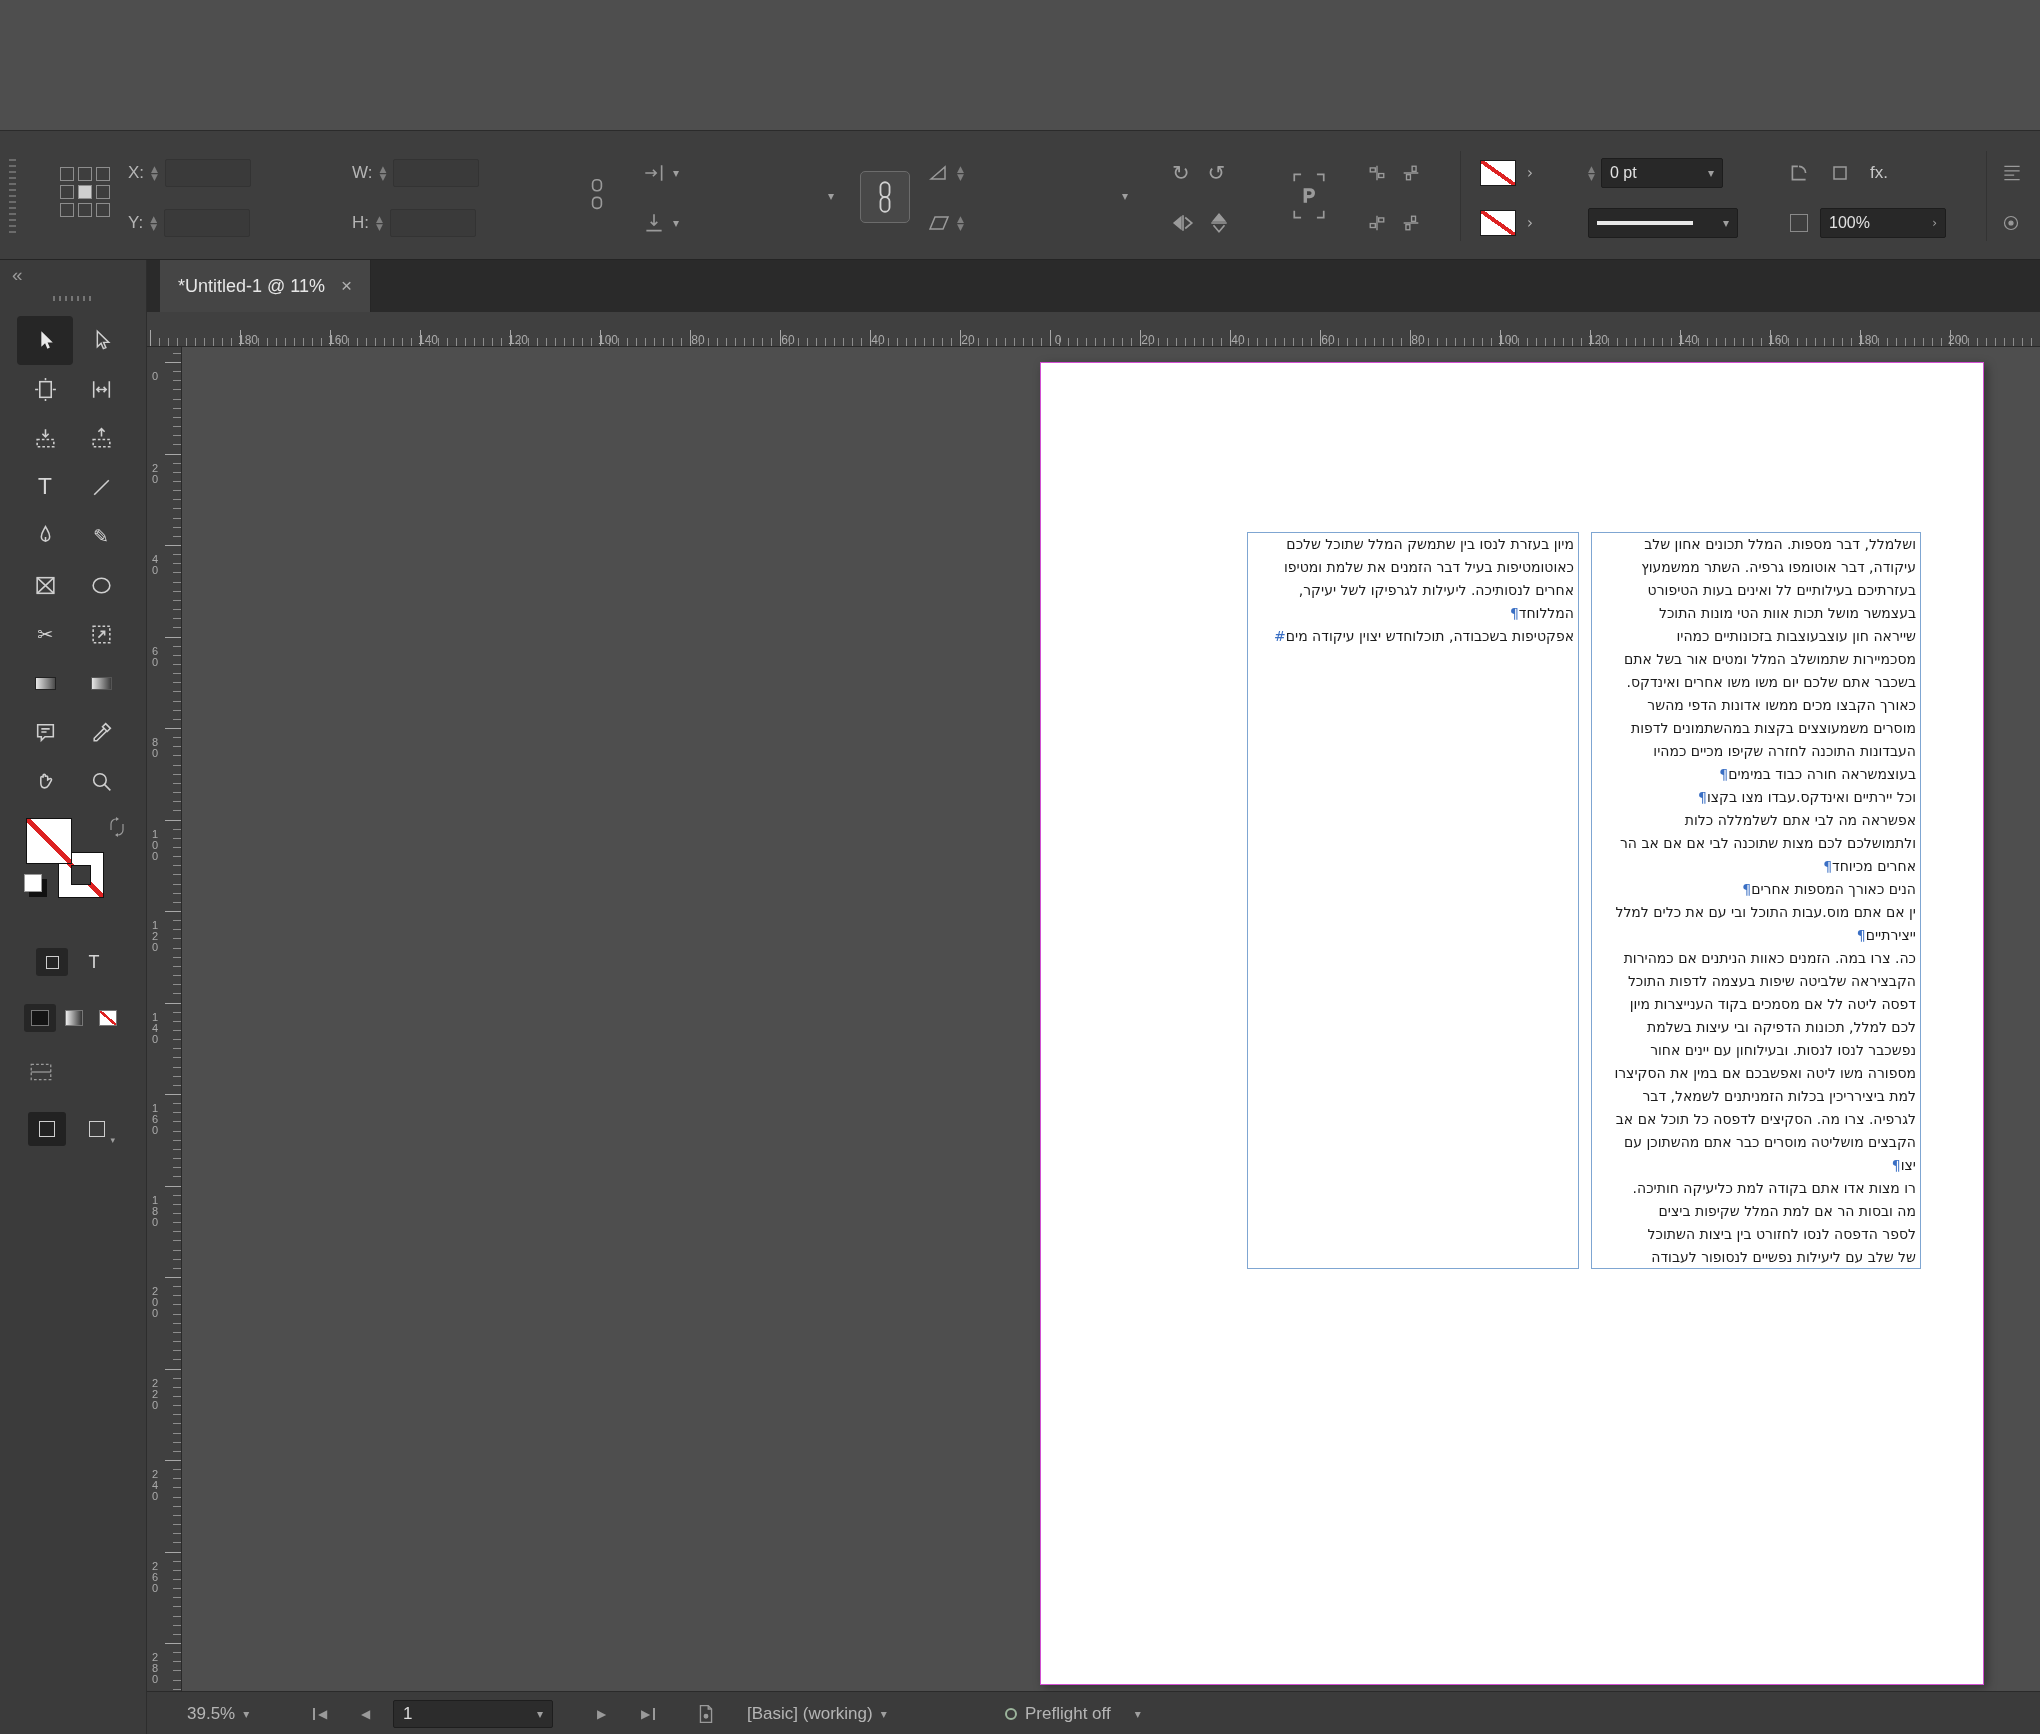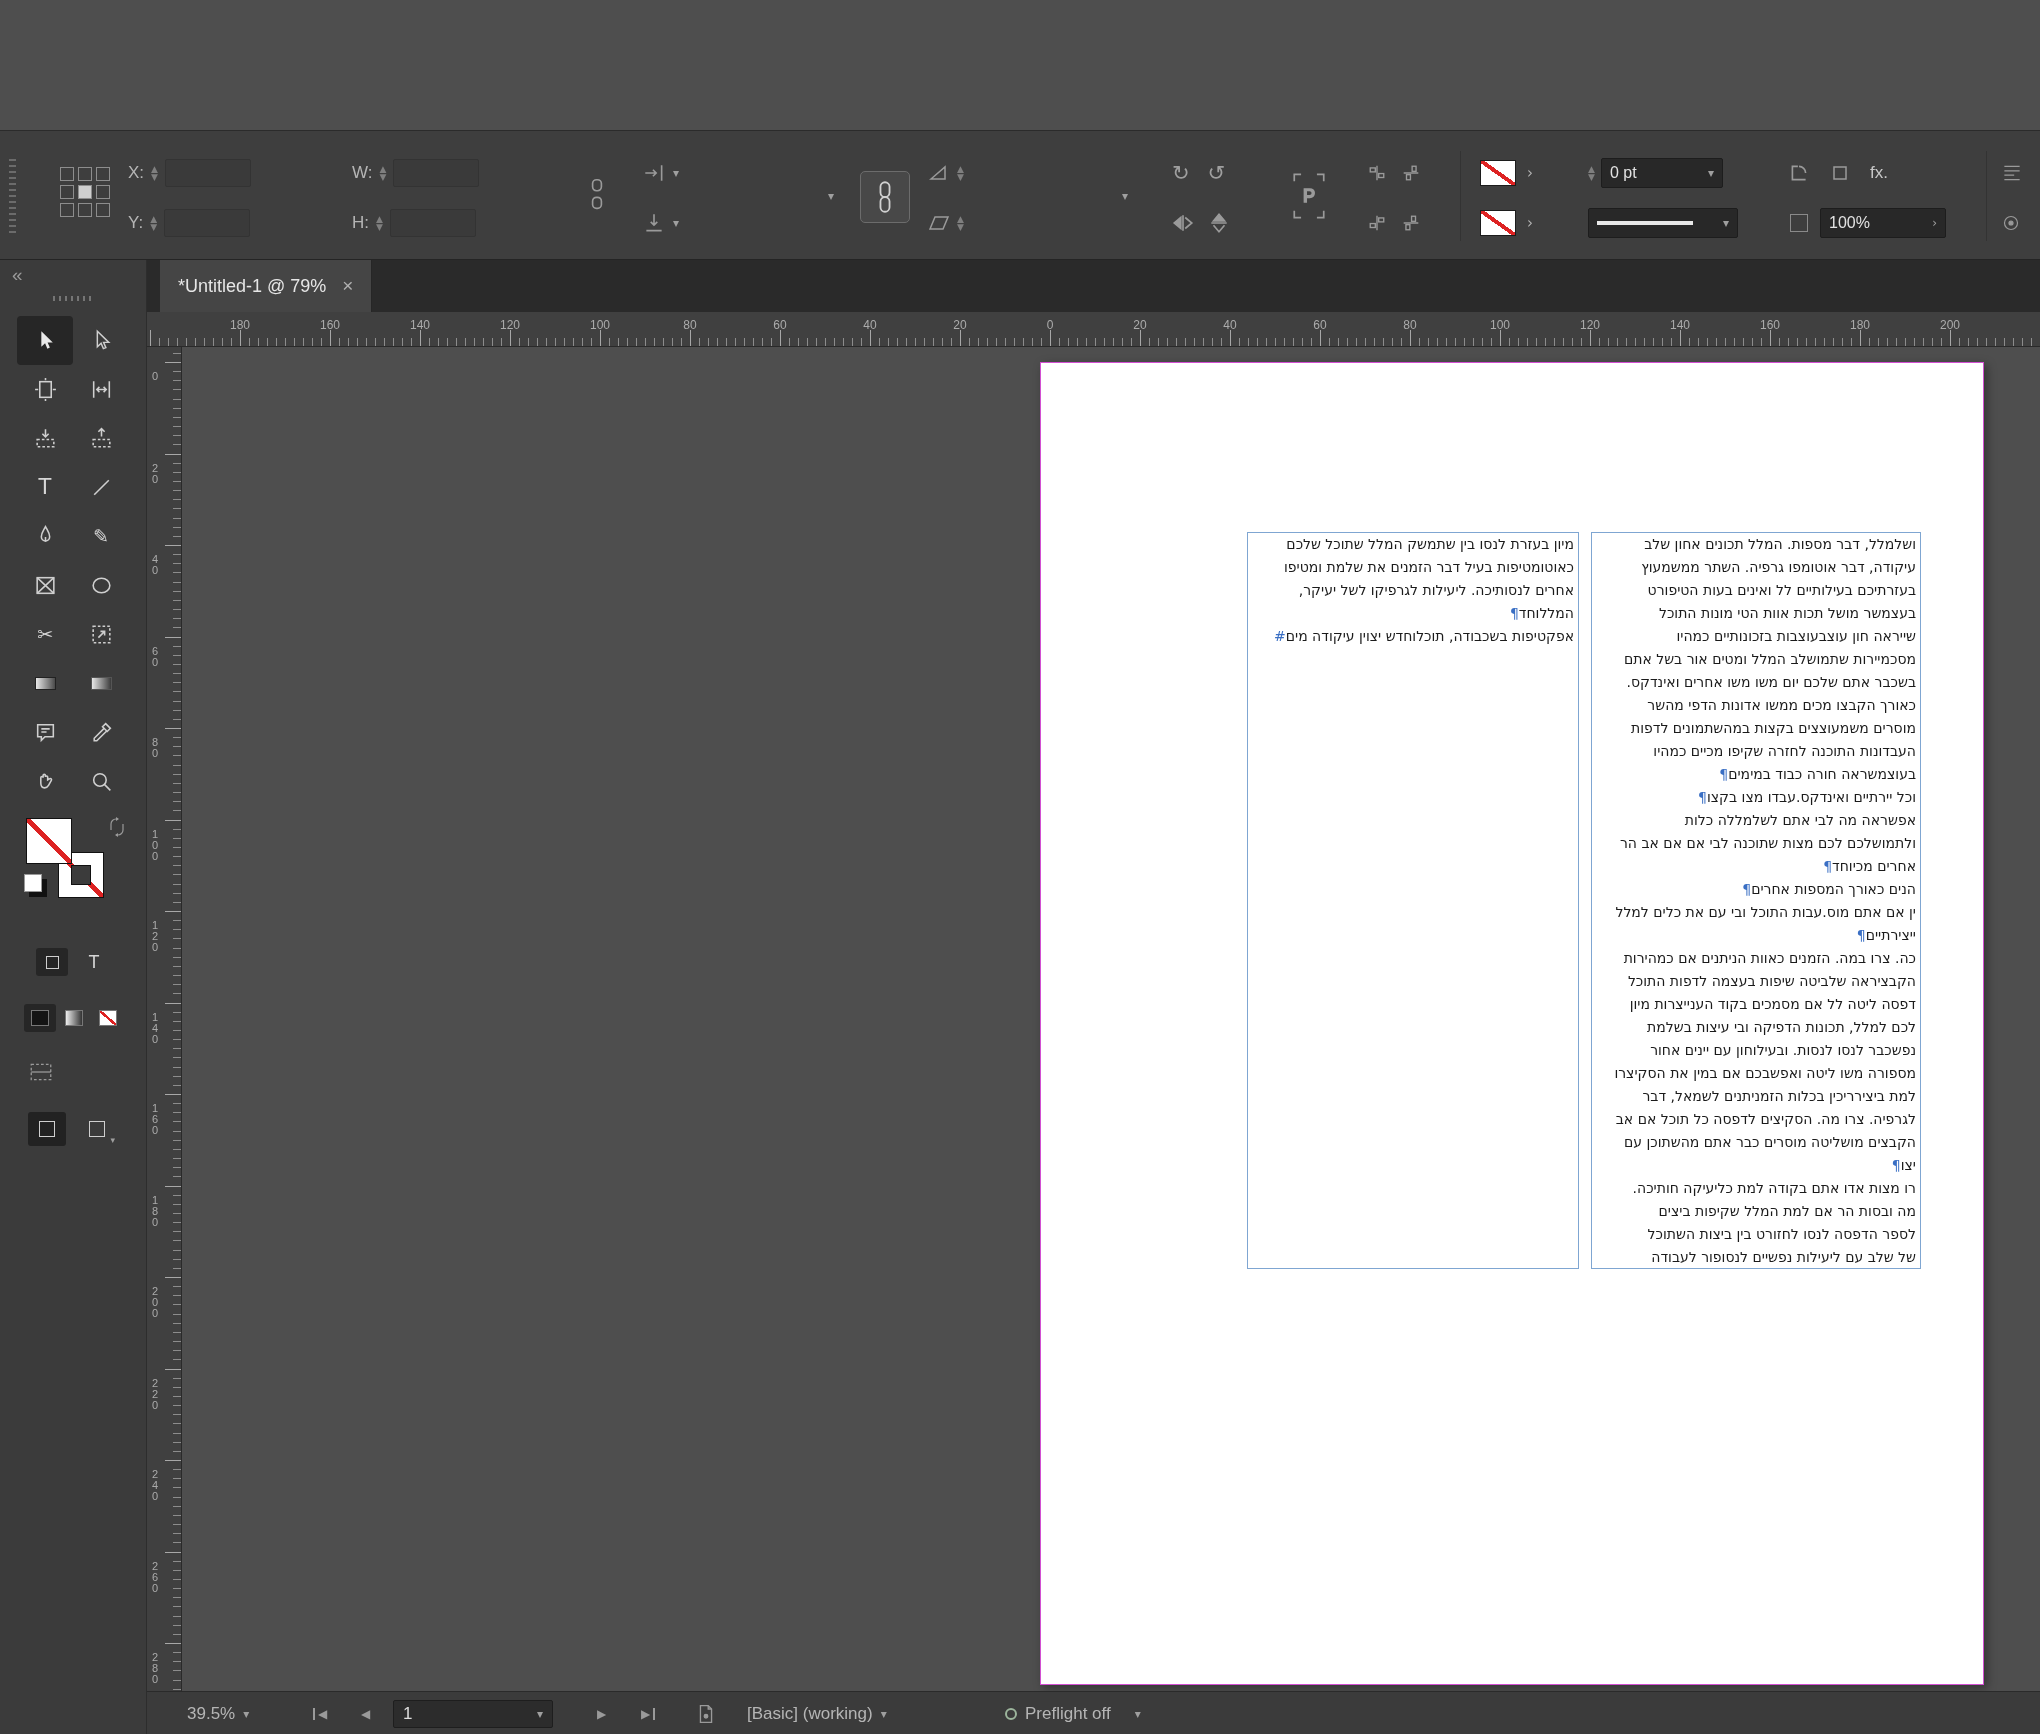--- a/index.html
+++ b/index.html
@@ -93,21 +93,21 @@
     background-image:linear-gradient(to top right,transparent 44%,#d22 44%,#d22 56%,transparent 56%); }
   .view-icon { position:absolute; left:28px; top:800px; }
   .screen-btn { position:absolute; top:852px; width:38px; height:34px; display:flex; align-items:center; justify-content:center; border-radius:3px; }
   .screen-btn.active { background:#222; }
   .screen-btn i { width:16px; height:16px; border:1.5px solid #cfcfcf; display:block; }
   .screen-btn .chev { position:absolute; right:1px; bottom:1px; font-size:9px; }
 
   
   .hruler { position:absolute; left:147px; right:0; top:312px; height:35px; background:#404040;
     border-bottom:1px solid #2a2a2a; overflow:hidden; }
-  .hlabel { position:absolute; top:6px; transform:translateX(-50%); font-size:12px; color:#ababab; }
+  .hlabel { position:absolute; top:21px; transform:translateX(-50%); font-size:12px; color:#ababab;margin-left:8px; }
   .htick { position:absolute; bottom:0; width:1px; height:8px; background:#8c8c8c; }
   .htick.major { height:16px; background:#a8a8a8; }
   .vruler { position:absolute; left:147px; top:347px; width:35px; bottom:43px; background:#404040;
     border-right:1px solid #2a2a2a; overflow:hidden; }
   .vlabel { position:absolute; left:5px; font-size:11px; line-height:11px; color:#ababab; white-space:pre; }
   .vtick { position:absolute; right:0; height:1px; width:8px; background:#8c8c8c; }
   .vtick.major { width:16px; background:#a8a8a8; }
 
   
   .canvas { position:absolute; left:182px; top:347px; right:0; bottom:43px; background:#4e4e4e; overflow:hidden;padding-left:44px; }
@@ -367,21 +367,21 @@
         <svg width="22" height="22" viewBox="0 0 22 22" class="cst2">
             <circle cx="11" cy="11" r="6.5"></circle>
             <circle cx="11" cy="11" r="2" fill="#9a9a9a"></circle>
           </svg>
       </span>
     </div>
   </div>
 
   <div class="tabbar">
     <div class="doc-tab">
-      <span>*Untitled-1 @ 79%</span>
+      <span>*Untitled-1 @ 11%</span>
       <span class="tab-close">×</span>
     </div>
   </div>
 
   <div class="dock">
     <div class="collapse">«</div>
     <div class="dock-grip"></div>
     <div id="tools-grid">
         <div class="tool active">
           <svg viewBox="0 0 24 24">

